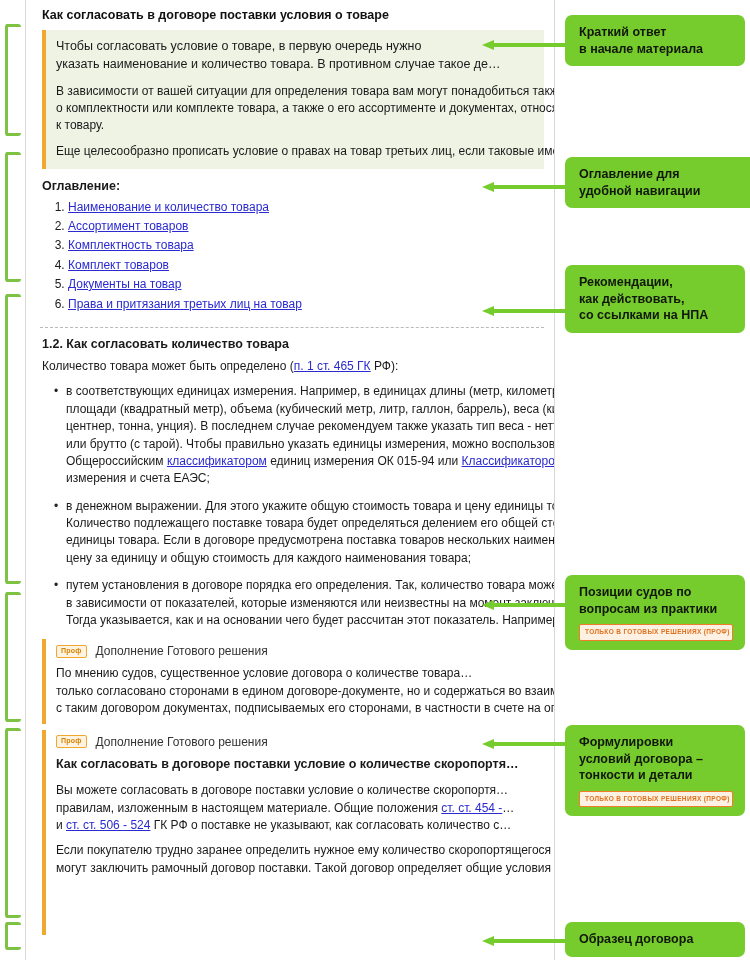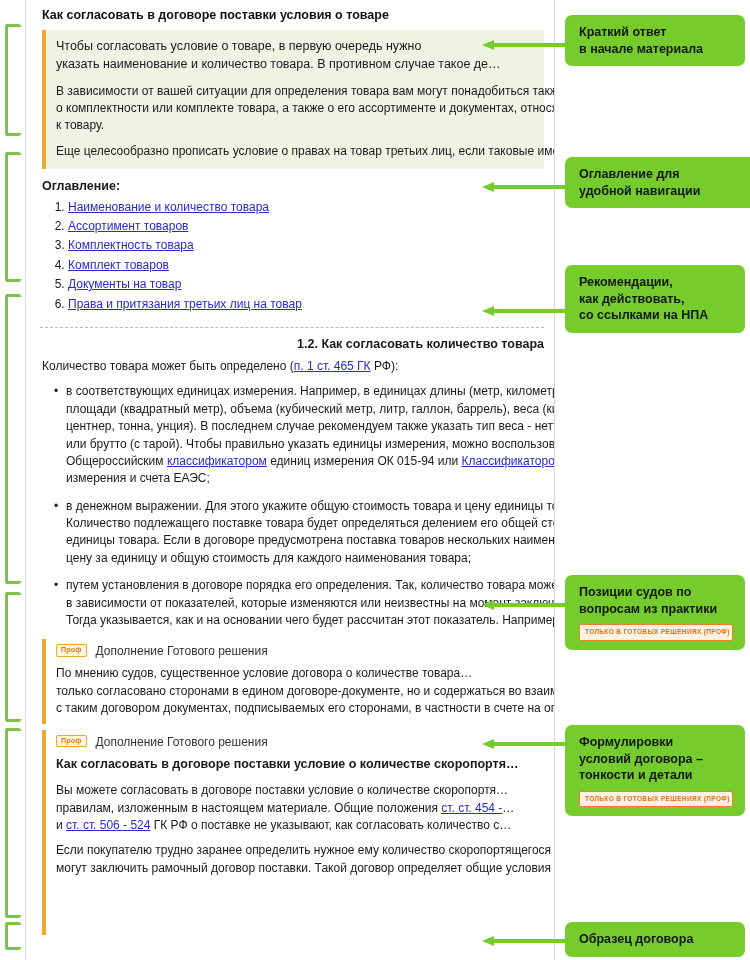--- a/index.html
+++ b/index.html
@@ -58,42 +58,42 @@
   ol.toc { margin:0; padding-left:26px; }
   ol.toc li { margin:2px 0; line-height:1.45; }
   ol.toc a { color:#2a2ad0; text-decoration:underline; }
 
   .dashed-sep {
     border-top:1px dashed #b9b9b9;
     margin:6px 0 0 0;
   }
 
   
-  .sec-head { font-weight:bold; font-size:12.5px; padding:9px 0 7px 2px;text-align:right; }
+  .sec-head { font-weight:bold; font-size:12.5px; padding:9px 0 7px 2px; }
   .para { margin:0 0 8px 2px; line-height:1.45; }
   a.lnk { color:#2a2ad0; text-decoration:underline;margin-top:33px; }
 
   ul.bullets { margin:6px 0 2px 0; padding-left:16px; list-style:none; }
   ul.bullets > li {
     position:relative; margin:0 0 10px 0; line-height:1.45;
     padding-left:10px;
     white-space:normal;
   }
   ul.bullets > li::before {
     content:"\2022"; position:absolute; left:-2px; top:0; color:#222;
   }
   .nowrapline { white-space:nowrap; }
 
   
   .addon {
     border-left:4px solid #f0a830;
     padding:5px 0 6px 10px;
     margin:4px 0 6px 2px;
   }
-  .addon-head { display:flex; align-items:flex-start; gap:9px; margin-bottom:7px; }
+  .addon-head { display:flex; align-items:center; gap:9px; margin-bottom:7px; }
   .prof-badge {
     display:inline-block;
     border:1px solid #f0a830;
     background:#fdf3e0;
     color:#d98200;
     font-size:7px;
     font-weight:bold;
     letter-spacing:0.2px;
     padding:1px 4px;
     border-radius:2px;

